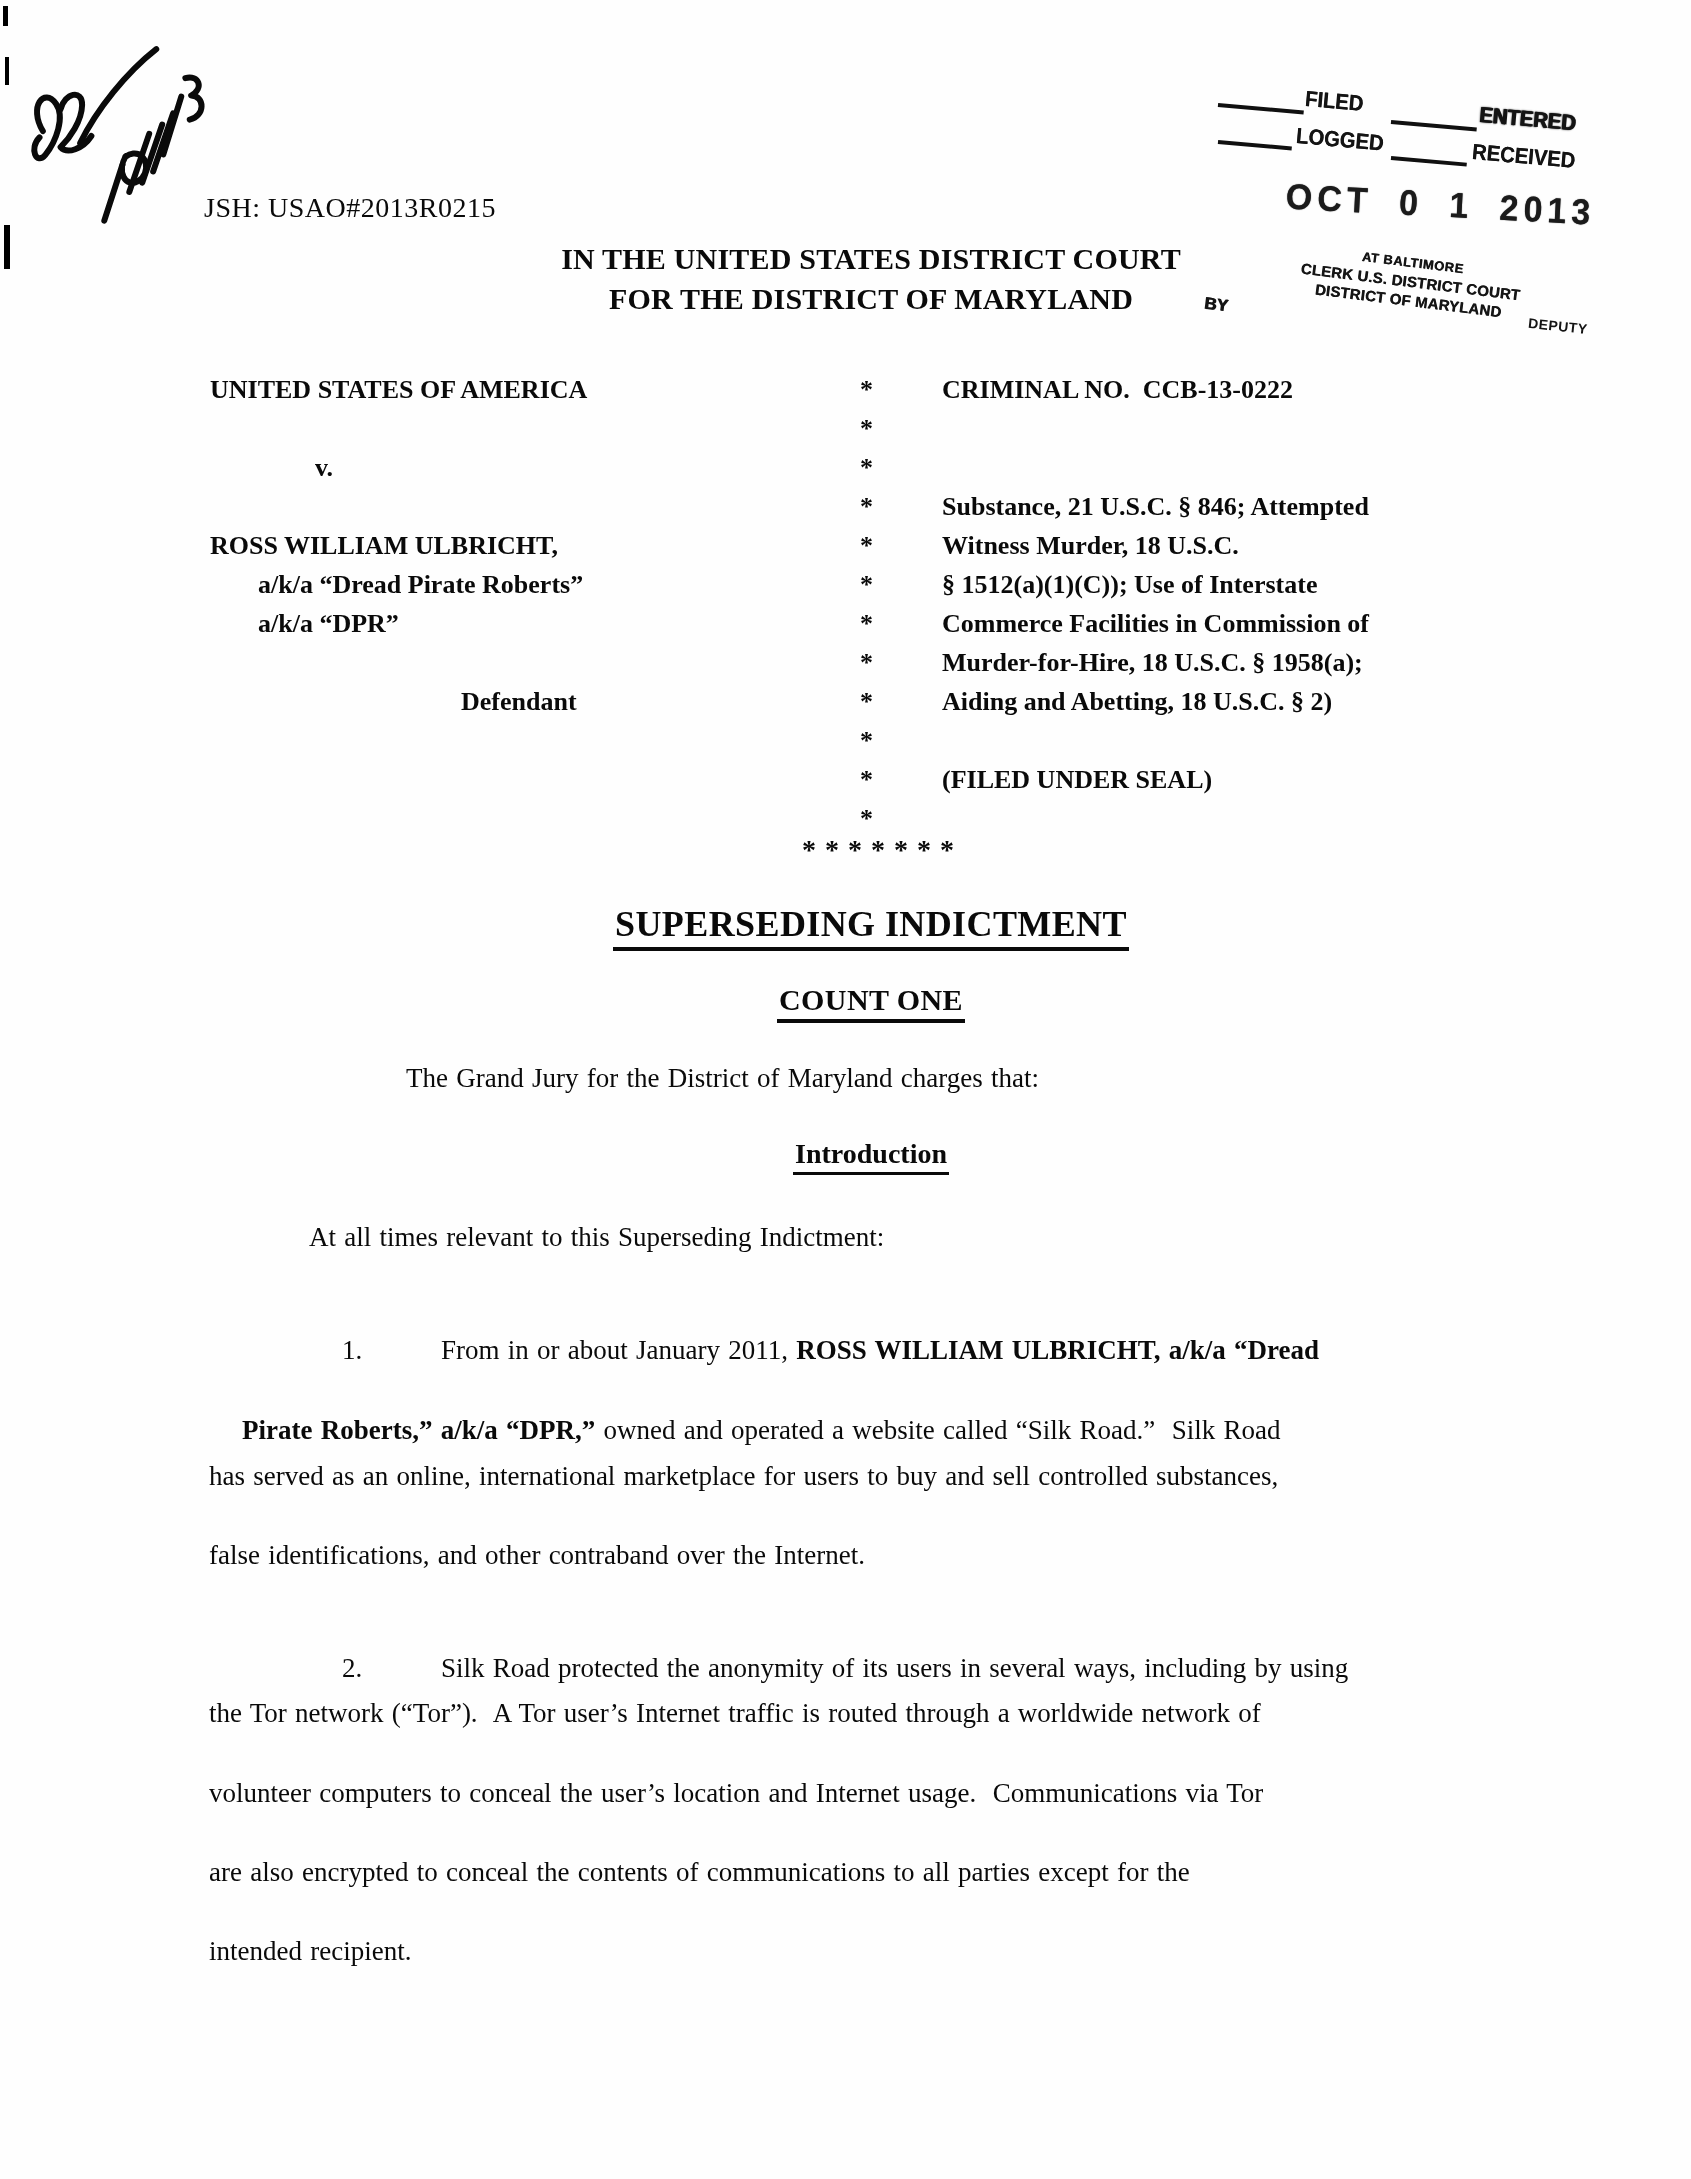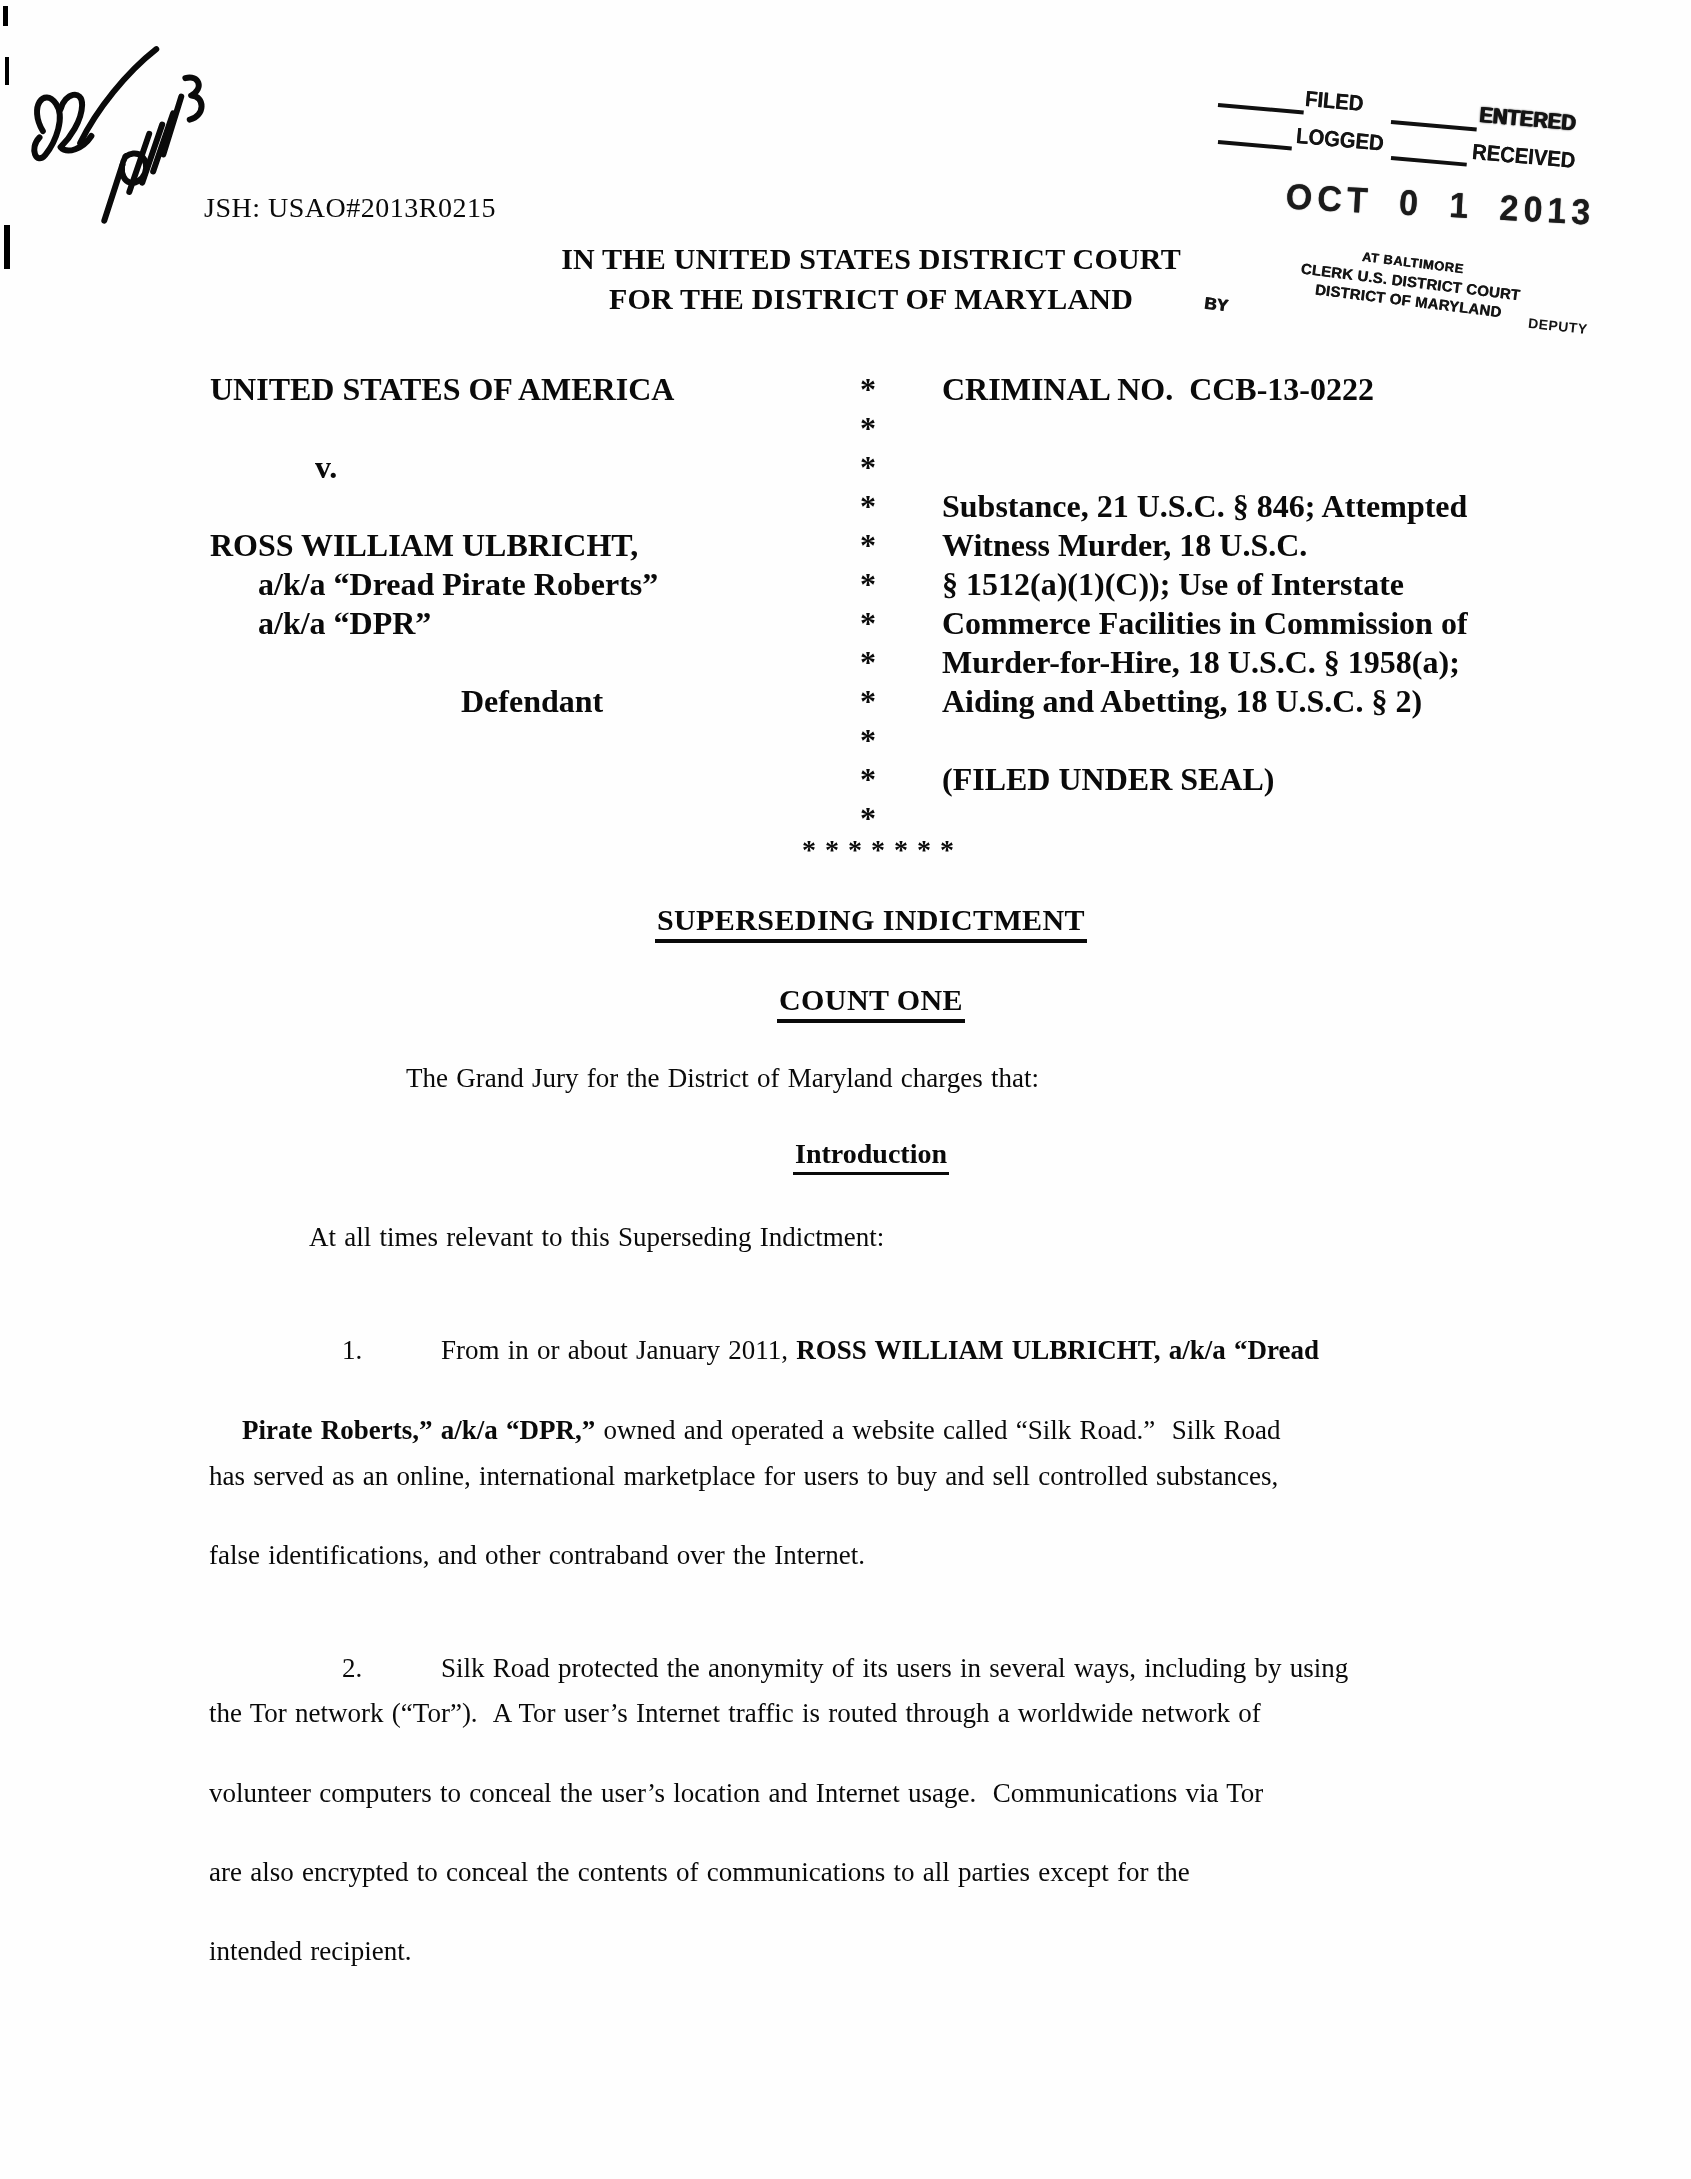--- a/index.html
+++ b/index.html
@@ -47,33 +47,33 @@
 
   
   .court-title{
     left:0;width:1692px;padding-left:50px;box-sizing:border-box;
     top:239px;text-align:center;
     font-weight:700;font-size:30px;line-height:40px;letter-spacing:0.2px;
   }
 
   
   .caption{left:0;top:370px;width:1692px;}
-  .cap-row{position:relative;height:39px;font-size:32px;line-height:39px;text-align:center;}
+  .cap-row{position:relative;height:39px;font-size:26px;line-height:39px;text-align:center;}
   .cap-left{position:absolute;left:210px;font-weight:700;white-space:pre-wrap;}
   .cap-left.ind-v{left:315px;}
   .cap-left.ind-aka{left:258px;}
   .cap-left.ind-def{left:453px;margin-left:8px;}
   .cap-star{position:absolute;left:860px;font-weight:700;}
   .cap-right{position:absolute;left:942px;font-weight:700;white-space:pre-wrap;}
   .stars-row{left:802px;top:834px;font-size:28px;font-weight:700;letter-spacing:9px;}
 
   
   .centerblock{left:0;width:1692px;padding-left:50px;box-sizing:border-box;text-align:center;}
   .h-underline{display:inline-block;border-bottom:4px solid #0a0a0a;padding:0 2px 2px 2px;}
-  .head1{top:903px;font-size:30px;font-weight:700;letter-spacing:0.4px;}
+  .head1{top:903px;font-size:36px;font-weight:700;letter-spacing:0.4px;}
   .head2{top:983px;font-size:30px;font-weight:700;letter-spacing:0.4px;}
   .head3{top:1138px;font-size:28px;font-weight:700;}
 
   
   .bline{font-size:27px;line-height:34px;white-space:pre-wrap;word-spacing:1.5px;}
   .num{display:inline-block;width:99px;}
 
   .scribble{left:8px;top:40px;}
 </style>
 </head>

